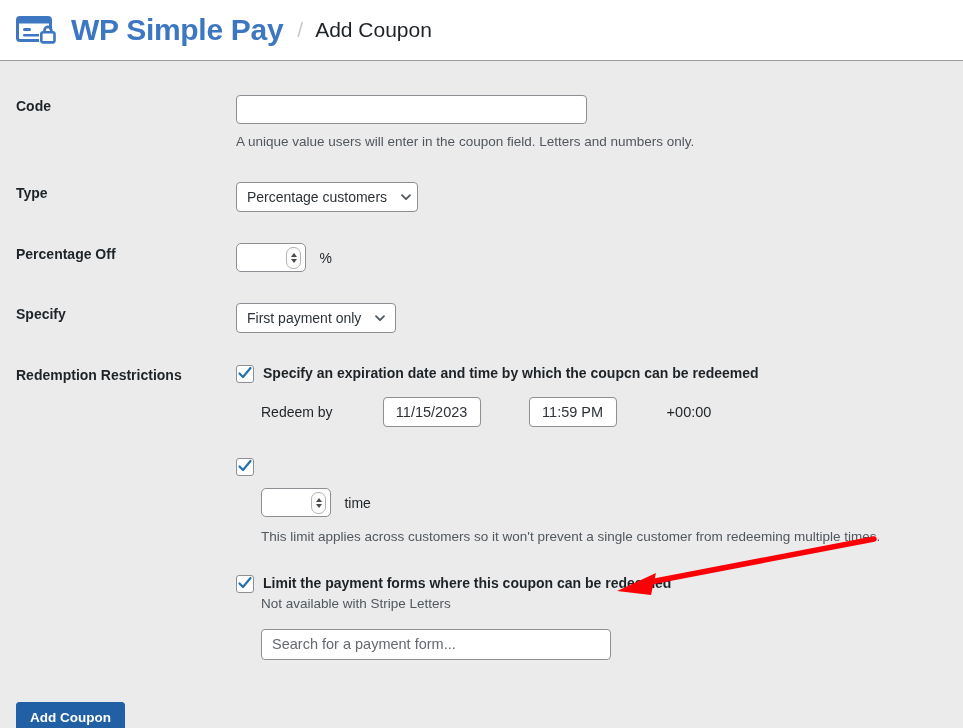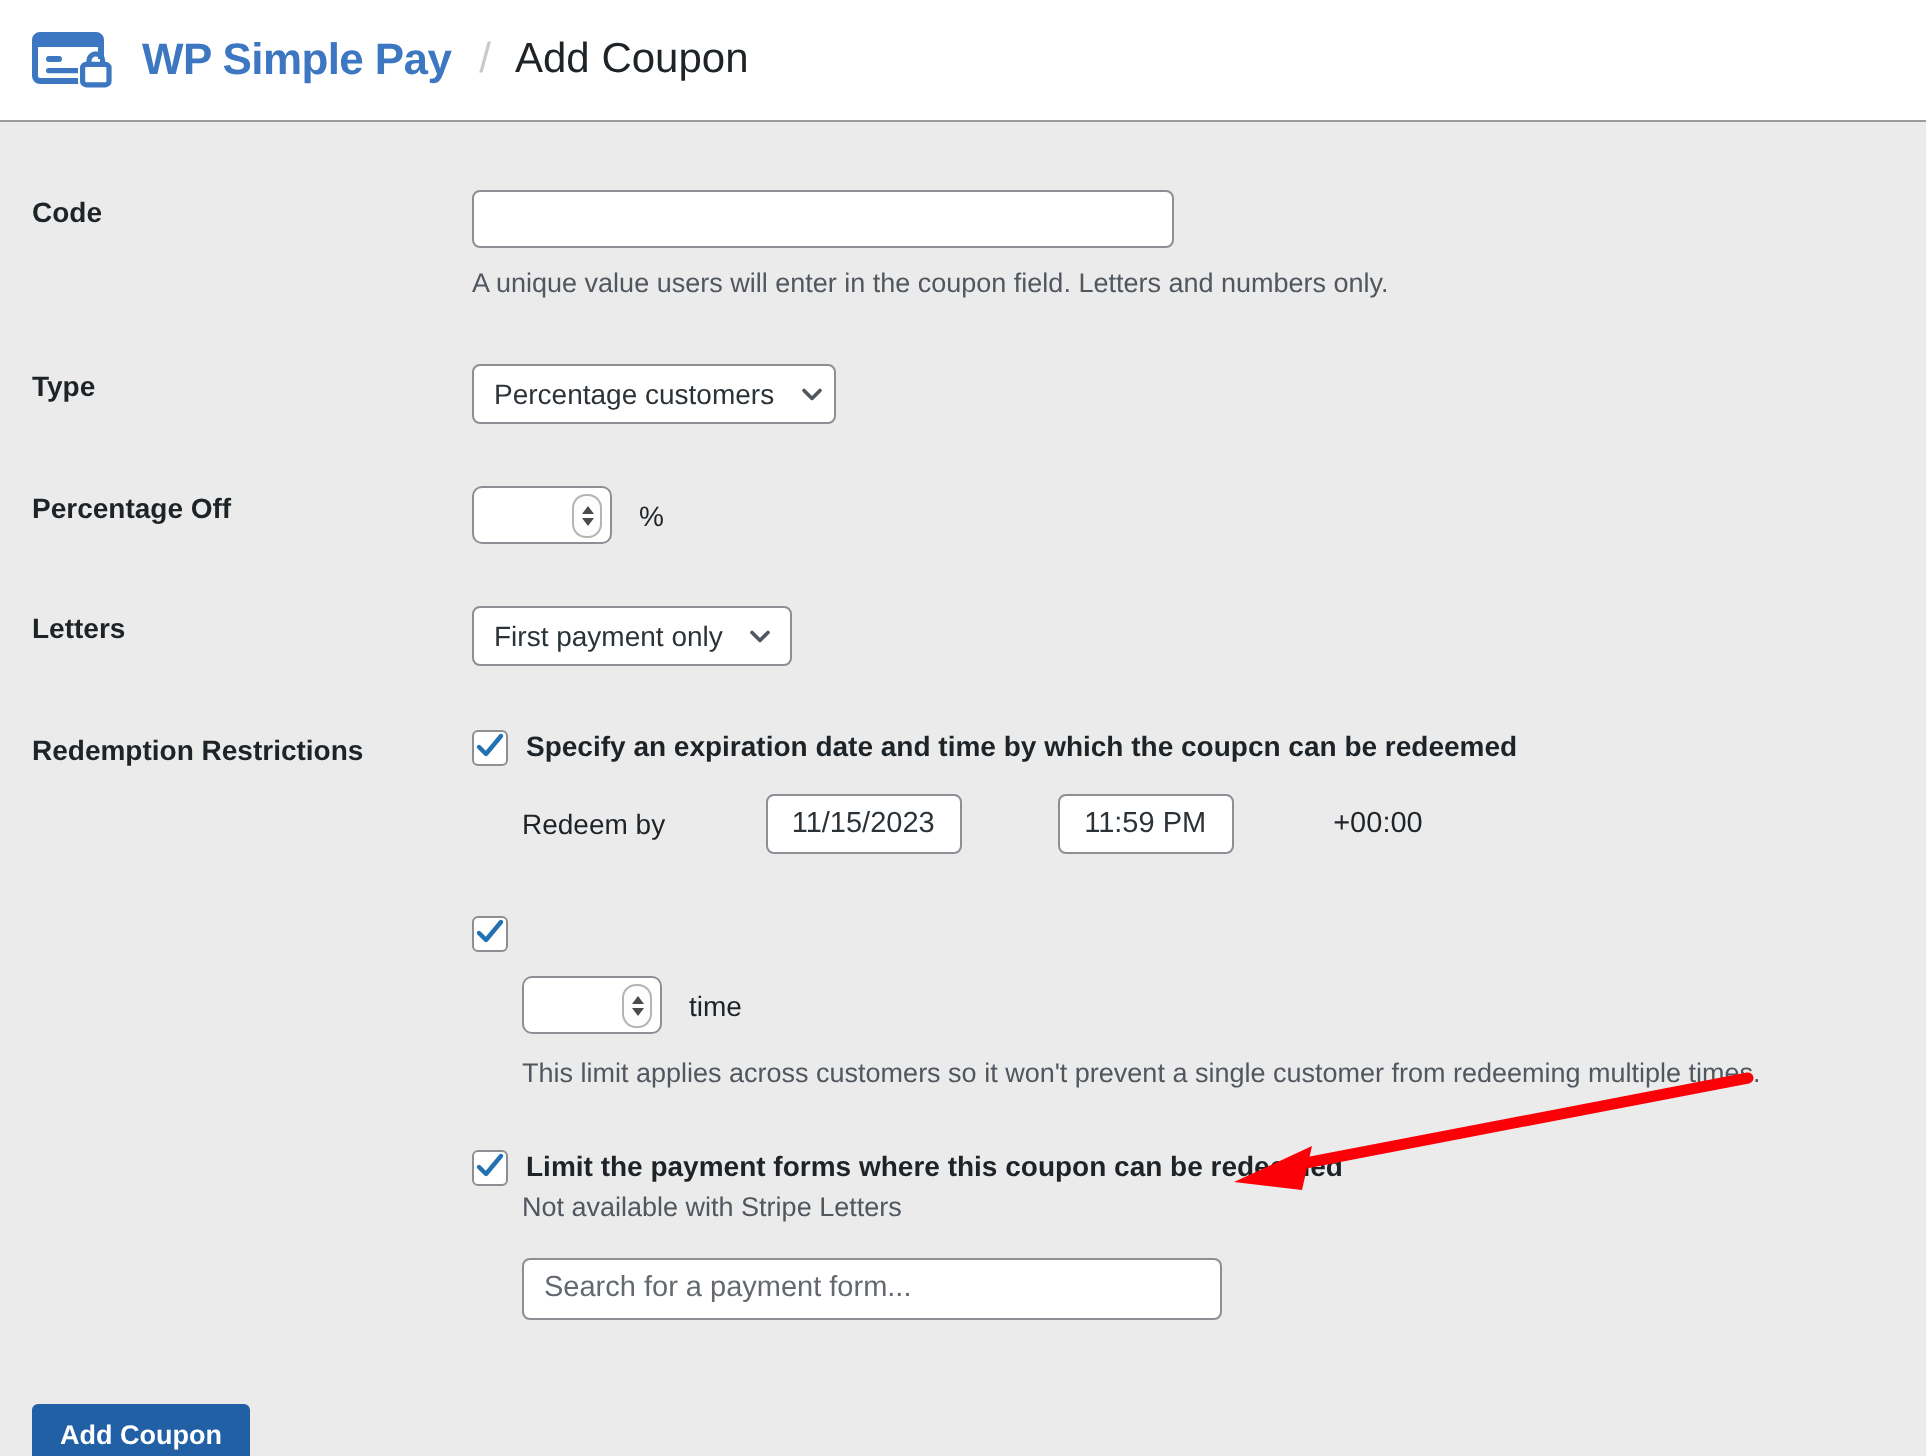--- a/index.html
+++ b/index.html
@@ -29,21 +29,21 @@
     box-sizing: border-box;
   }
   .logo-mark {
     width: 46px;
     height: 30px;
     flex: 0 0 auto;
     margin-right: 9px;
     display: block;
   }
   .brand-text {
-    font-size: 22px;
+    font-size: 30px;
     font-weight: 700;
     color: #3d77c2;
     letter-spacing: -0.3px;
     white-space: nowrap;
   }
   .breadcrumb-sep {
     font-size: 21px;
     color: #c9c9c9;
     margin: 0 12px 0 14px;
     font-weight: 400;
@@ -320,21 +320,21 @@
         <span class="spinner">
           <span class="tri up"></span>
             <span class="tri down"></span>
         </span>
       </span>
       <span class="unit">%</span>
     </div>
   </div>
 
   <div class="row" style="margin-top:31px;">
-    <div class="row-label">Letters</div>
+    <div class="row-label">Specify</div>
     <div class="row-field">
       <div class="select-wrap" id="duration-select">
         <span class="sel-label">First payment only</span>
         <svg class="chev" viewBox="0 0 14 14">
           <path d="M3 5.2 L7 9.2 L11 5.2" fill="none" stroke="#50575e" stroke-width="1.8" stroke-linecap="round" stroke-linejoin="round"></path>
         </svg>
       </div>
     </div>
   </div>
 

